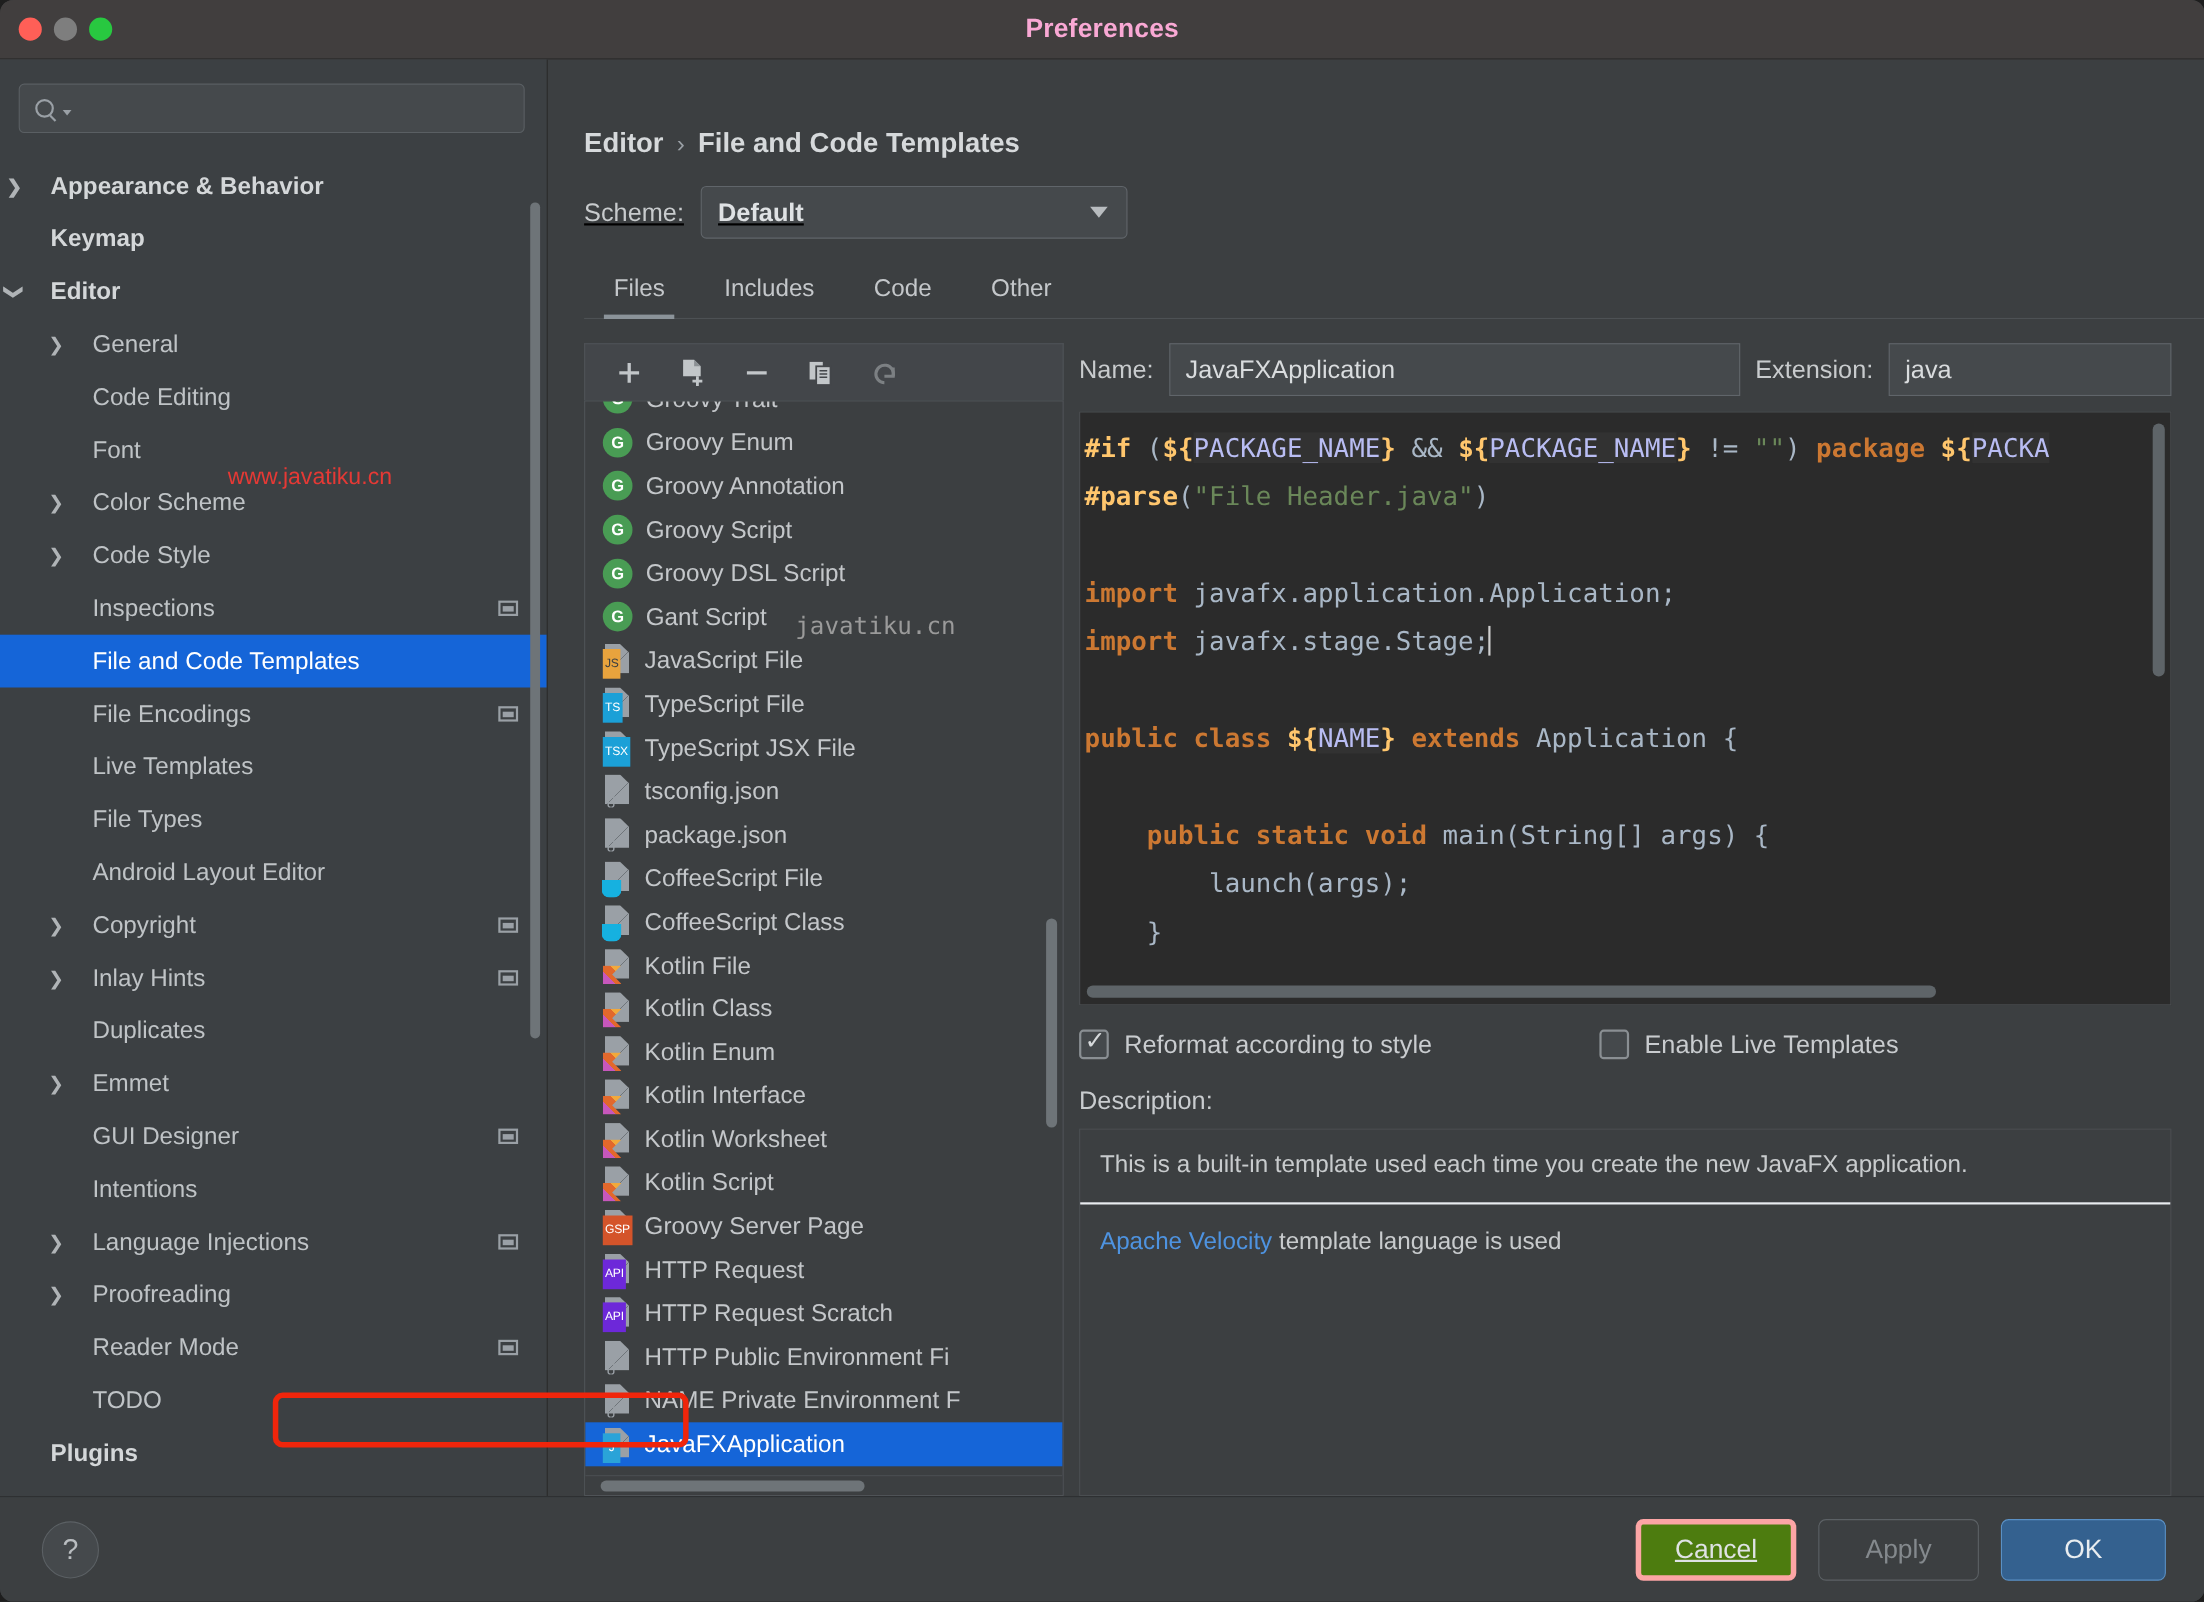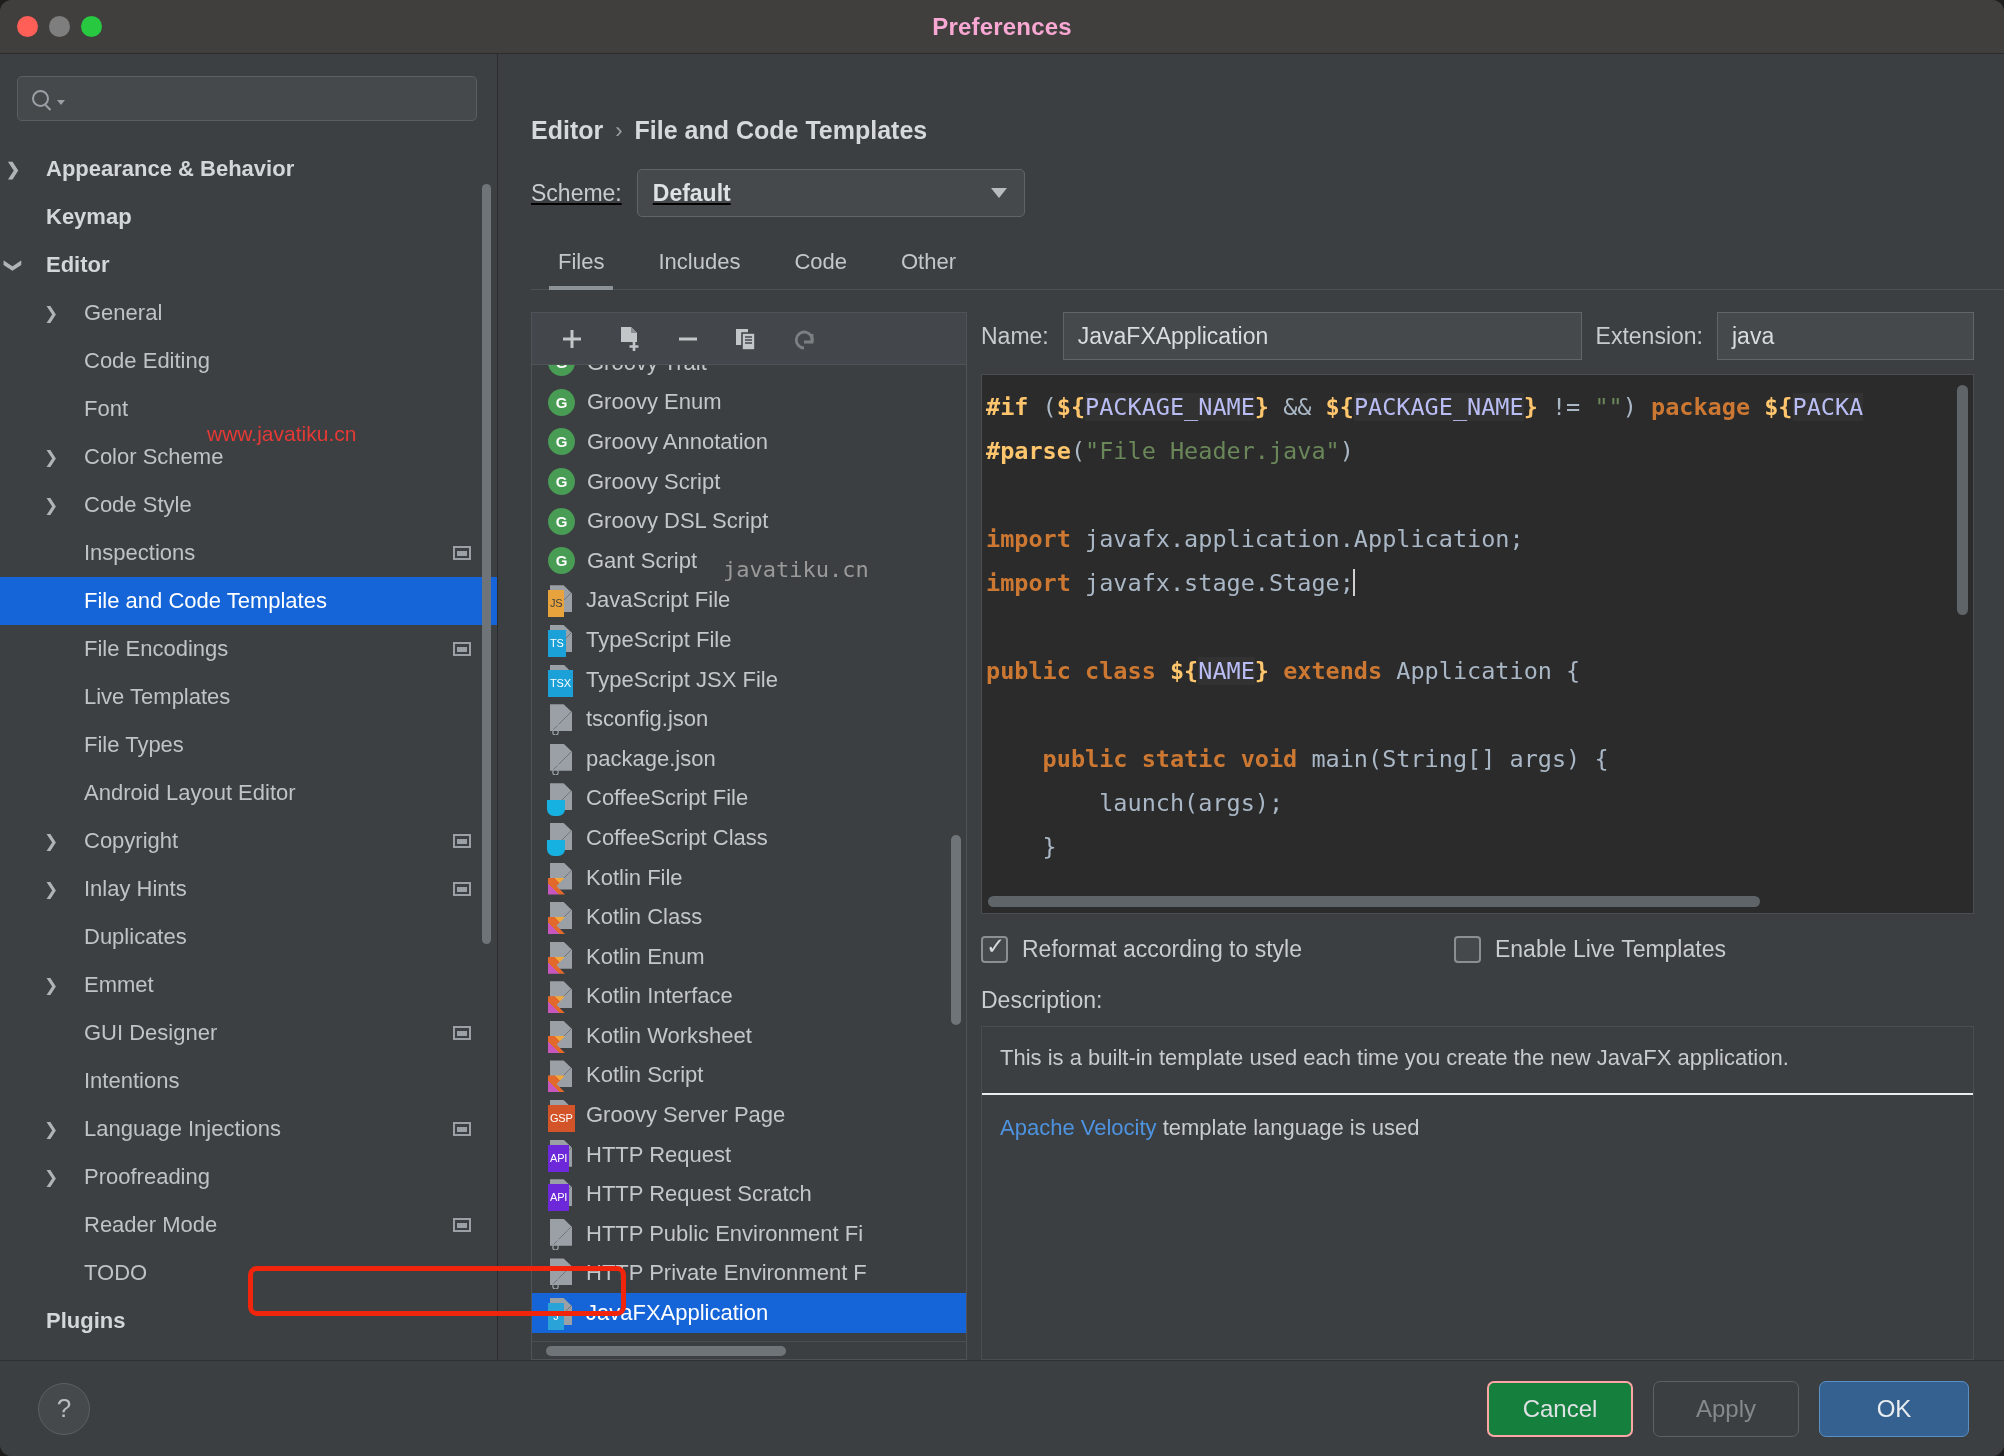--- a/index.html
+++ b/index.html
@@ -295,21 +295,21 @@
     width: 52px; height: 52px; border-radius: 50%; border: 1px solid #5b6064;
     background: #45494c; color: #b9bdc0; font-size: 26px;
     display: flex; align-items: center; justify-content: center; margin-left: 18px;
   }
   .footer-spacer { flex: 1; }
   .btn {
     height: 56px; min-width: 146px; border-radius: 7px; font-size: 24px;
     display: flex; align-items: center; justify-content: center;
     margin-left: 20px; padding: 0 24px;
   }
-  .btn.cancel { background: #15803d; border: 2px solid #fca5a5; color: #dfe2e4; }
+  .btn.cancel { background: #4d7c0f; border: 5px solid #fca5a5; color: #dfe2e4; text-decoration: underline; }
   .btn.apply { background: #3c3f41; border: 1px solid #5c6165; color: #84898d; }
   .btn.ok { background: #34618f; border: 1px solid #5a90c4; color: #e9edf0; min-width: 150px; }
 </style>
 </head>
 <body>
 
 <div class="window">
 
   <div class="titlebar">
     <div class="traffic">
@@ -646,21 +646,21 @@
                     <span class="doc"></span>
                     <span class="glyph-json">{}</span>
                   </span>
                   <span>HTTP Public Environment Fi</span>
                 </div>
                 <div class="fl-row">
                   <span class="ficon">
                     <span class="doc"></span>
                     <span class="glyph-json">{}</span>
                   </span>
-                  <span>HTTP Private Environment F</span>
+                  <span>NAME Private Environment F</span>
                 </div>
                 <div class="fl-row selected">
                   <span class="ficon">
                     <span class="doc"></span>
                     <span class="tag j">J</span>
                   </span>
                   <span>JavaFXApplication</span>
                 </div>
               </div>
             <div class="fl-hscroll"></div>

